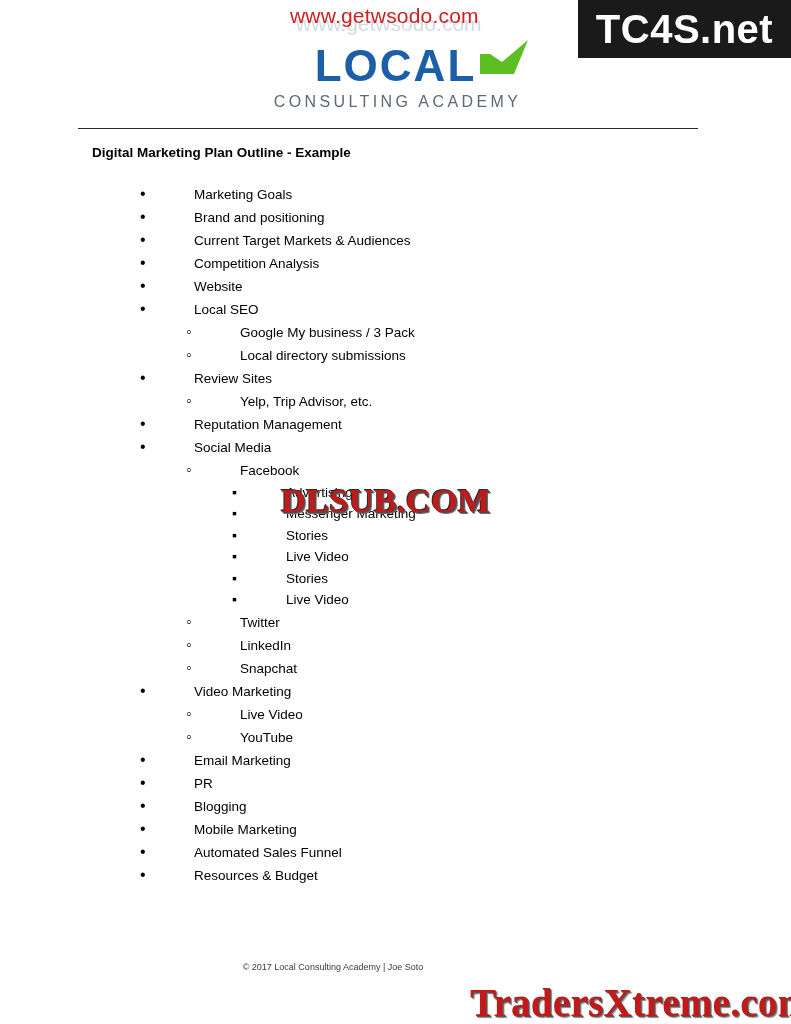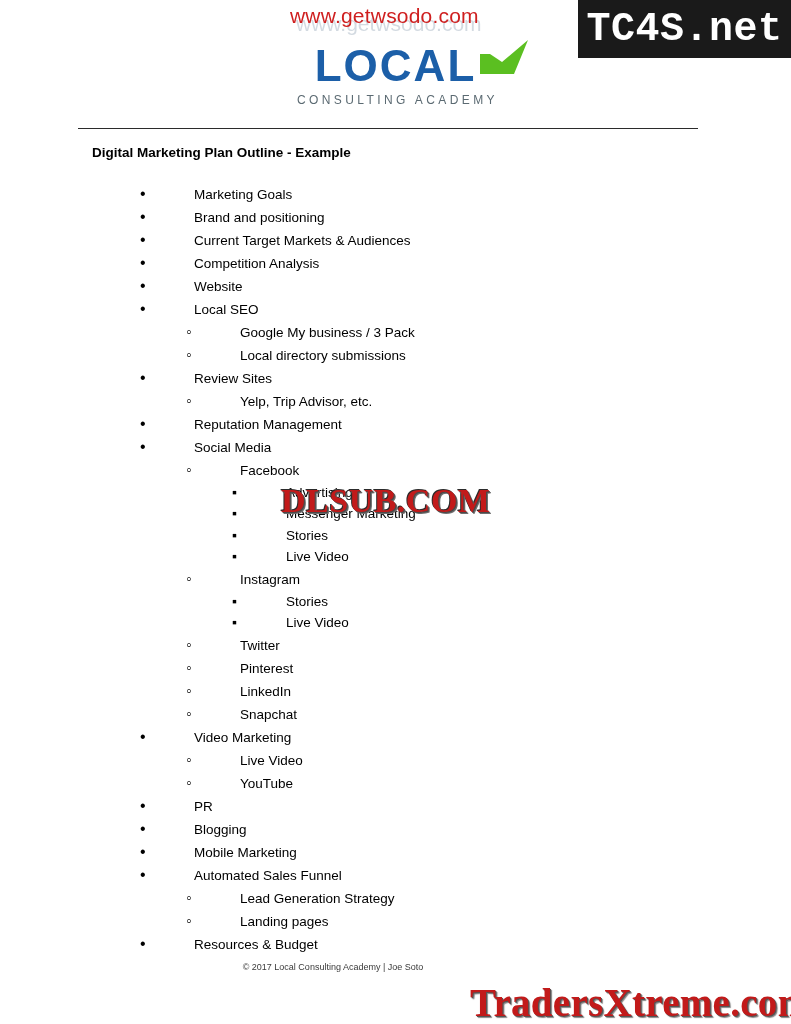--- a/index.html
+++ b/index.html
@@ -37,21 +37,21 @@
     white-space: nowrap;
   }
   .wm-tc4s {
     position: absolute;
     top: 0px;
     left: 578px;
     width: 213px;
     height: 58px;
     background: #1a1a1a;
     color: #ffffff;
-    font-family: Liberation Mono, monospace;
+    font-family: Liberation Sans, sans-serif;
     font-size: 40px;
     font-weight: bold;
     letter-spacing: 0.5px;
     display: flex;
     align-items: center;
     justify-content: center;
     box-sizing: border-box;
   }
   .wm-dlsub {
     position: absolute;
@@ -103,21 +103,21 @@
   }
   .logo-check {
     position: absolute;
     top: -4px;
     right: -52px;
     width: 48px;
     height: 34px;
   }
   .logo-line2 {
     font-family: "Liberation Sans", sans-serif;
-    font-size: 12px;
+    font-size: 16px;
     letter-spacing: 3.4px;
     color: #5b6a72;
     margin-top: 5px;
     padding-left: 4px;
   }
 
   
   .hr {
     position: absolute;
     top: 128px;
@@ -320,24 +320,20 @@
               </li>
             <li>
                 <div class="bullet-row">
                   <span class="mk sq"></span>
                   <span class="lbl">Live Video</span>
                 </div>
               </li>
           </ul>
         </li>
         <li>
-          <div class="bullet-row">
-              <span class="mk circ"></span>
-              <span class="lbl">Instagram</span>
-            </div>
           <ul class="lvl3">
             <li>
                 <div class="bullet-row">
                   <span class="mk sq"></span>
                   <span class="lbl">Stories</span>
                 </div>
               </li>
             <li>
                 <div class="bullet-row">
                   <span class="mk sq"></span>
@@ -348,26 +344,20 @@
         </li>
         <li>
             <div class="bullet-row">
               <span class="mk circ"></span>
               <span class="lbl">Twitter</span>
             </div>
           </li>
         <li>
             <div class="bullet-row">
               <span class="mk circ"></span>
-              <span class="lbl">Pinterest</span>
-            </div>
-          </li>
-        <li>
-            <div class="bullet-row">
-              <span class="mk circ"></span>
               <span class="lbl">LinkedIn</span>
             </div>
           </li>
         <li>
             <div class="bullet-row">
               <span class="mk circ"></span>
               <span class="lbl">Snapchat</span>
             </div>
           </li>
       </ul>
@@ -390,20 +380,26 @@
               <span class="mk circ"></span>
               <span class="lbl">YouTube</span>
             </div>
           </li>
       </ul>
     </li>
 
     <li>
         <div class="bullet-row">
           <span class="mk disc"></span>
+          <span class="lbl">Email Marketing</span>
+        </div>
+      </li>
+    <li>
+        <div class="bullet-row">
+          <span class="mk disc"></span>
           <span class="lbl">PR</span>
         </div>
       </li>
     <li>
         <div class="bullet-row">
           <span class="mk disc"></span>
           <span class="lbl">Blogging</span>
         </div>
       </li>
     <li>
@@ -411,34 +407,20 @@
           <span class="mk disc"></span>
           <span class="lbl">Mobile Marketing</span>
         </div>
       </li>
 
     <li>
       <div class="bullet-row">
           <span class="mk disc"></span>
           <span class="lbl">Automated Sales Funnel</span>
         </div>
-      <ul class="lvl2">
-        <li>
-            <div class="bullet-row">
-              <span class="mk circ"></span>
-              <span class="lbl">Lead Generation Strategy</span>
-            </div>
-          </li>
-        <li>
-            <div class="bullet-row">
-              <span class="mk circ"></span>
-              <span class="lbl">Landing pages</span>
-            </div>
-          </li>
-      </ul>
     </li>
 
     <li>
         <div class="bullet-row">
           <span class="mk disc"></span>
           <span class="lbl">Resources &amp; Budget</span>
         </div>
       </li>
   </ul>
 </div>

